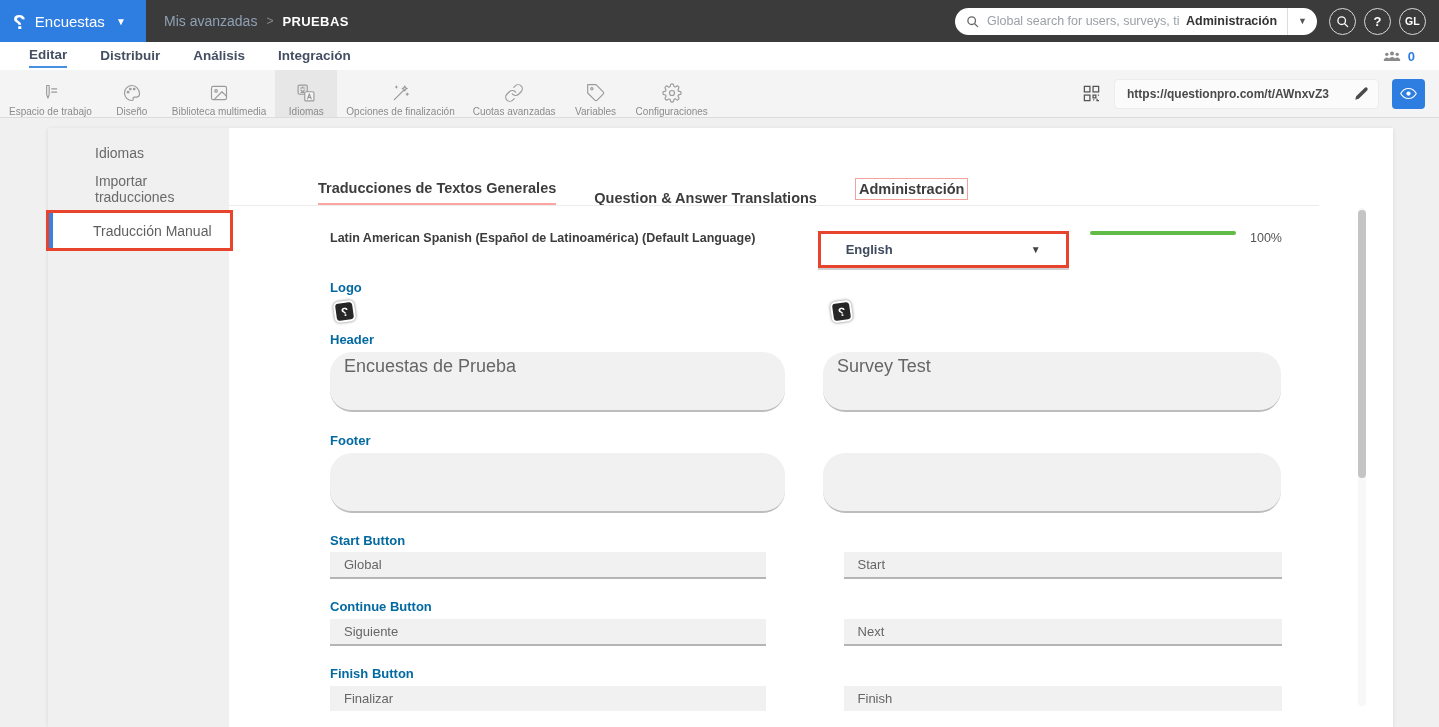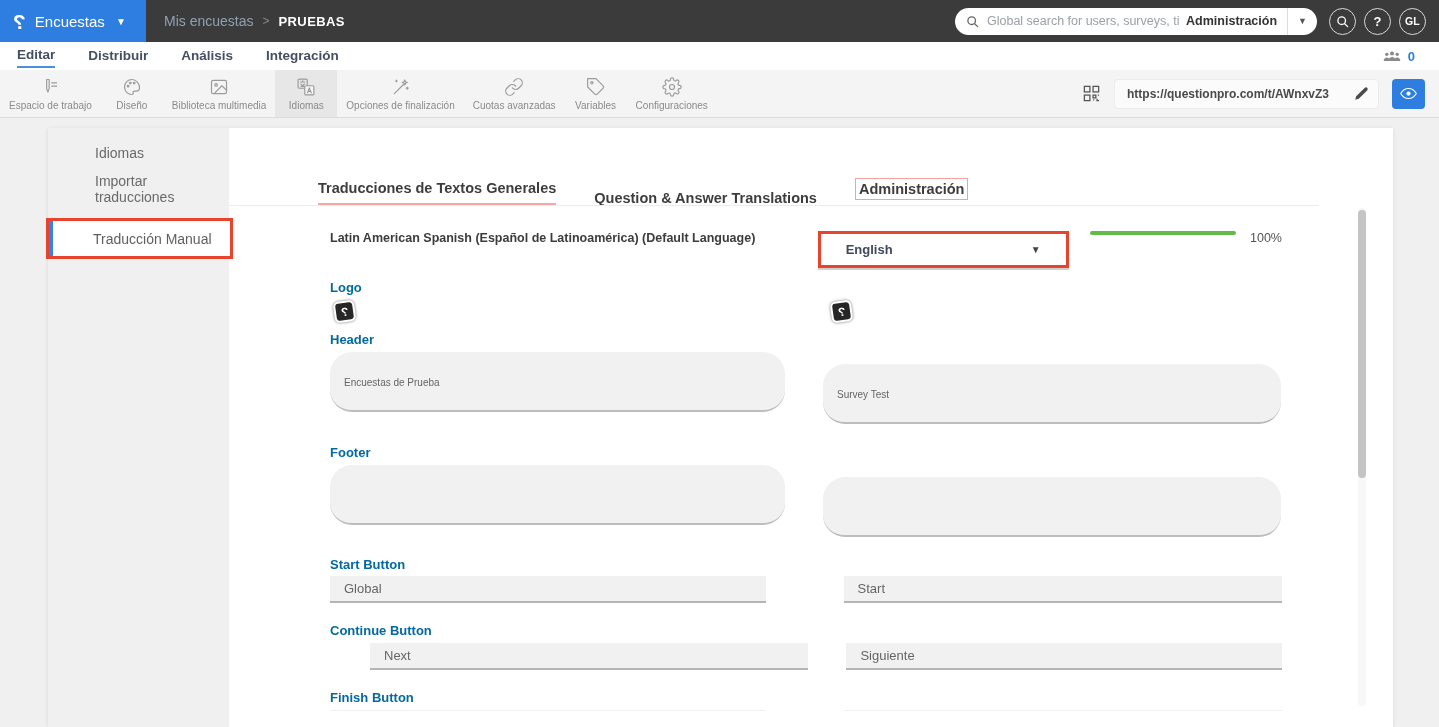--- a/index.html
+++ b/index.html
@@ -30,46 +30,46 @@
   .search-scope { font-size:12.5px; font-weight:bold; color:#333; padding:0 10px 0 6px; white-space:nowrap; cursor:pointer; }
   .scope-caret-seg { border-left:1px solid #ddd; height:100%; display:flex; align-items:center; padding:0 10px; color:#555; font-size:9px; cursor:pointer; }
   .circle-btn { width:27px; height:27px; border-radius:50%; border:1.5px solid #d9d9d9; display:flex; align-items:center; justify-content:center; margin-right:8px; color:#fff; cursor:pointer; flex-shrink:0; }
   .circle-btn.last { margin-right:13px; }
   .circle-btn .q-help { font-size:13px; font-weight:bold; color:#fff; }
   .circle-btn .initials { font-size:10.5px; font-weight:bold; color:#fff; letter-spacing:.3px; }
 
   
   .navrow { position:absolute; top:42px; left:0; width:100%; height:28px; background:#fff; display:flex; align-items:center; padding-left:17px; z-index:29; }
   .nav-item { font-size:13.5px; font-weight:bold; color:#454f63; margin-right:33px; cursor:pointer; padding:3px 0 4px; }
-  .nav-item.active { border-bottom:2px solid #4a90e2; }
+  .nav-item.active { border-bottom:2px solid #4a90e2;margin-left:12px; }
   .nav-right { margin-left:auto; display:flex; align-items:center; gap:7px; padding-right:24px; }
   .respondent-count { color:#2e7de1; font-size:13px; font-weight:bold; cursor:pointer; }
 
   
   .toolbar { position:absolute; top:70px; left:0; width:100%; height:48px; background:#f4f4f5; border-bottom:1px solid #dcdcdc; display:flex; align-items:stretch; z-index:28; }
-  .tool-item { display:flex; flex-direction:column; align-items:center; justify-content:center; padding:0 9px; min-width:62px; cursor:pointer; }
+  .tool-item { display:flex; flex-direction:column; align-items:center; justify-content:flex-end; padding:0 9px; min-width:62px; cursor:pointer; }
   .tool-item.active { background:#e7e7e8; }
   .tool-label { font-size:10px; color:#8b8b8b; margin-top:3px; white-space:nowrap; }
   .tool-icon svg { stroke:#9b9b9b; fill:none; stroke-width:1.4; stroke-linecap:round; stroke-linejoin:round; }
   .toolbar-right { margin-left:auto; display:flex; align-items:center; gap:13px; padding-right:14px; }
   .qr-btn { cursor:pointer; }
   .qr-btn svg { stroke:#555; fill:none; stroke-width:1.6; }
   .url-pill { background:#fbfbfc; border:1px solid #ececec; border-radius:4px; height:30px; display:flex; align-items:center; gap:25px; padding:0 9px 0 12px; }
   .url-text { font-size:12px; font-weight:bold; color:#4a4a4a; white-space:nowrap; }
   .pencil-btn { cursor:pointer; }
   .eye-btn { width:33px; height:30px; background:#2e7de1; border:none; border-radius:4px; display:flex; align-items:center; justify-content:center; cursor:pointer; }
   .eye-btn svg { stroke:#fff; fill:none; stroke-width:1.6; }
 
   
   .card { position:absolute; left:48px; top:128px; width:1345px; height:599px; background:#fff; box-shadow:0 1px 4px rgba(0,0,0,.10); }
   .side-panel { position:absolute; left:0; top:0; width:181px; height:100%; background:#f0f0f0; }
   .side-item { position:absolute; left:0; width:181px; height:34px; display:flex; align-items:center; padding-left:47px; font-size:14px; color:#6a6a6a; cursor:pointer; }
   .side-item.i1 { top:8px; }
   .side-item.i2 { top:44px; }
-  .side-item.active-box { top:90px; left:-2px; width:187px; height:41px; background:#fff; border:3px solid #e8432d; padding-left:0; }
+  .side-item.active-box { top:82px; left:-2px; width:187px; height:41px; background:#fff; border:3px solid #e8432d; padding-left:0; }
   .side-item.active-box .blue-bar { width:4px; height:100%; background:#3b82e0; flex-shrink:0; }
   .side-item.active-box .side-label { padding-left:40px; color:#5f5f5f; }
 
   .main-area { position:absolute; left:181px; top:0; right:0; bottom:0; }
   .tabs { position:absolute; top:50px; left:89px; display:flex; align-items:flex-end; gap:38px; }
   .tab { font-size:14.5px; font-weight:bold; color:#3d3d3d; padding-bottom:0; cursor:pointer; white-space:nowrap; }
   .tab.active { border-bottom:3px solid #fca5a5; padding-bottom:7px; }
   .tab.annotated { border:1px solid #f2a49c; padding:2px 3px; margin-bottom:6px; }
 
   .panel { position:absolute; top:77px; left:0; width:1090px; height:506px; border-top:1px solid #ececec; overflow:hidden; }
@@ -89,41 +89,41 @@
   .logo-thumb { width:21px; height:21px; background:#262626; border:2px solid #fff; border-radius:5px; box-shadow:0 0 3px rgba(0,0,0,.55); transform:rotate(-8deg); display:flex; align-items:center; justify-content:center; margin-left:4px; }
   .logo-thumb.right { margin-left:476px; }
   .logo-thumb .qm { color:#fff; font-size:12px; font-weight:bold; transform:scaleX(-1); }
   .lbl-header { margin-top:10px; }
   .lbl-footer { margin-top:21px; }
   .lbl-start { margin-top:20px; }
   .lbl-continue { margin-top:20px; }
   .lbl-finish { margin-top:20px; }
   .pair { display:flex; gap:38px; margin-top:5px; }
   .pair.tight { margin-top:4px; }
-  .t-area { width:455px; height:60px; background:#f1f1f2; border-bottom:2px solid #bdbdbd; padding:25px 14px; font-size:10px; color:#666; cursor:text;border-radius:22px; }
-  .t-area.right-col { width:458px;margin-top:12px; }
+  .t-area { width:455px; height:60px; background:#f1f1f2; border-bottom:2px solid #bdbdbd; padding:4px 14px; font-size:18px; color:#666; cursor:text;border-radius:22px; }
+  .t-area.right-col { width:458px; }
   .t-input { width:455px; height:27px; background:#f1f1f2; border-bottom:2px solid #b5b5b5; display:flex; align-items:center; padding:0 14px; font-size:13px; color:#666; cursor:text; }
   .t-input.right-col { width:458px;margin-left:40px; }
 
   .v-scrollbar-track { position:absolute; right:27px; top:80px; width:8px; height:498px; background:#f7f7f7; border-radius:4px; }
   .v-scrollbar-thumb { position:absolute; left:0; top:2px; width:8px; height:268px; background:#c4c4c4; border-radius:4px; cursor:grab; }
 
   .people-icon svg { fill:#8a8a8a; }
 </style>
 </head>
 <body>
 
 <div class="topbar">
   <div class="brand">
     <span class="qmark">?</span>
     <span class="brand-label">Encuestas</span>
     <span class="caret">▼</span>
   </div>
   <div class="breadcrumb">
-    <span class="crumb-parent">Mis encuestas</span>
+    <span class="crumb-parent">Mis avanzadas</span>
     <span class="crumb-sep">&gt;</span>
     <span class="crumb-current">PRUEBAS</span>
   </div>
   <div class="search-pill">
     <span class="mag">
       <svg width="13" height="13" viewBox="0 0 24 24" fill="none" stroke="#666" stroke-width="2.4" stroke-linecap="round">
           <circle cx="10.5" cy="10.5" r="7"></circle>
           <path d="M16 16l5.5 5.5"></path>
         </svg>
     </span>
@@ -330,22 +330,22 @@
         </div>
 
         <div class="field-label lbl-start">Start Button</div>
         <div class="pair tight">
           <div class="t-input">Global</div>
           <div class="t-input right-col">Start</div>
         </div>
 
         <div class="field-label lbl-continue">Continue Button</div>
         <div class="pair">
+          <div class="t-input">Siguiente</div>
           <div class="t-input right-col">Next</div>
-          <div class="t-input">Siguiente</div>
         </div>
 
         <div class="field-label lbl-finish">Finish Button</div>
         <div class="pair">
           <div class="t-input">Finalizar</div>
           <div class="t-input right-col">Finish</div>
         </div>
 
       </div>
     </div>

